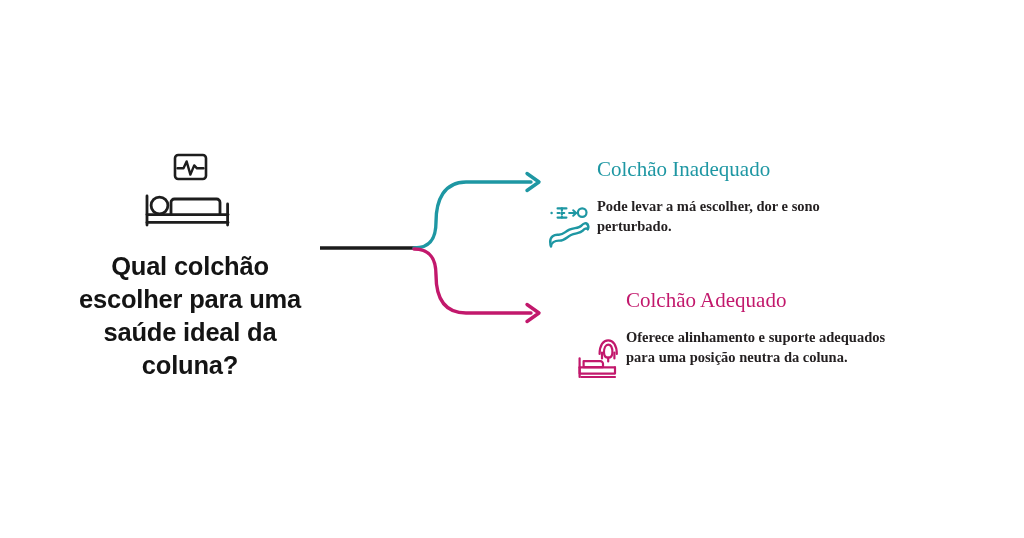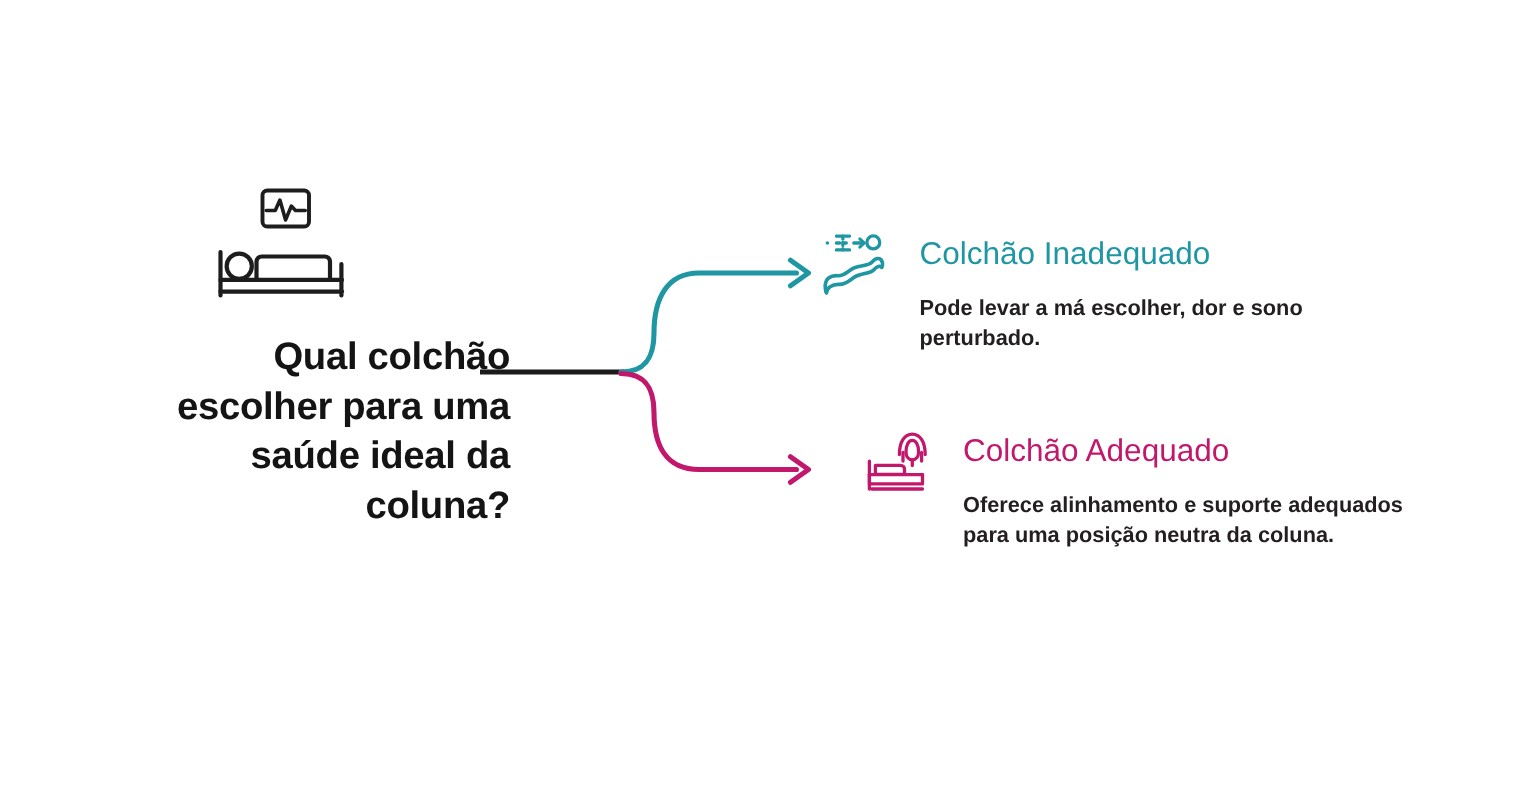--- a/index.html
+++ b/index.html
@@ -18,23 +18,23 @@
     width: 1024px;
     height: 538px;
     background: #ffffff;
     overflow: hidden;
   }
 
   
   .root-node {
     position: absolute;
     left: 40px;
-    top: 124px;
+    top: 152px;
     width: 300px;
-    text-align: right;
+    text-align: center;
   }
   .root-icon {
     display: block;
     margin: 0 auto 10px auto;
     width: 96px;
     height: 88px;
   }
   .root-title {
     font-size: 25.5px;
     font-weight: bold;
@@ -51,22 +51,23 @@
     top: 0;
     width: 1024px;
     height: 538px;
     pointer-events: none;
   }
 
   
   .branch {
     position: absolute;
     display: flex;
-    align-items: flex-start;
-    gap: 22px;
+    align-items: flex-end;
+    gap: 6px;
+    font-family: Liberation Serif, serif;
   }
   .branch.top    { left: 545px; top: 152px; }
   .branch.bottom { left: 574px; top: 283px; }
 
   .branch-icon {
     flex: 0 0 auto;
     width: 46px;
     height: 46px;
     margin-top: 2px;
   }

